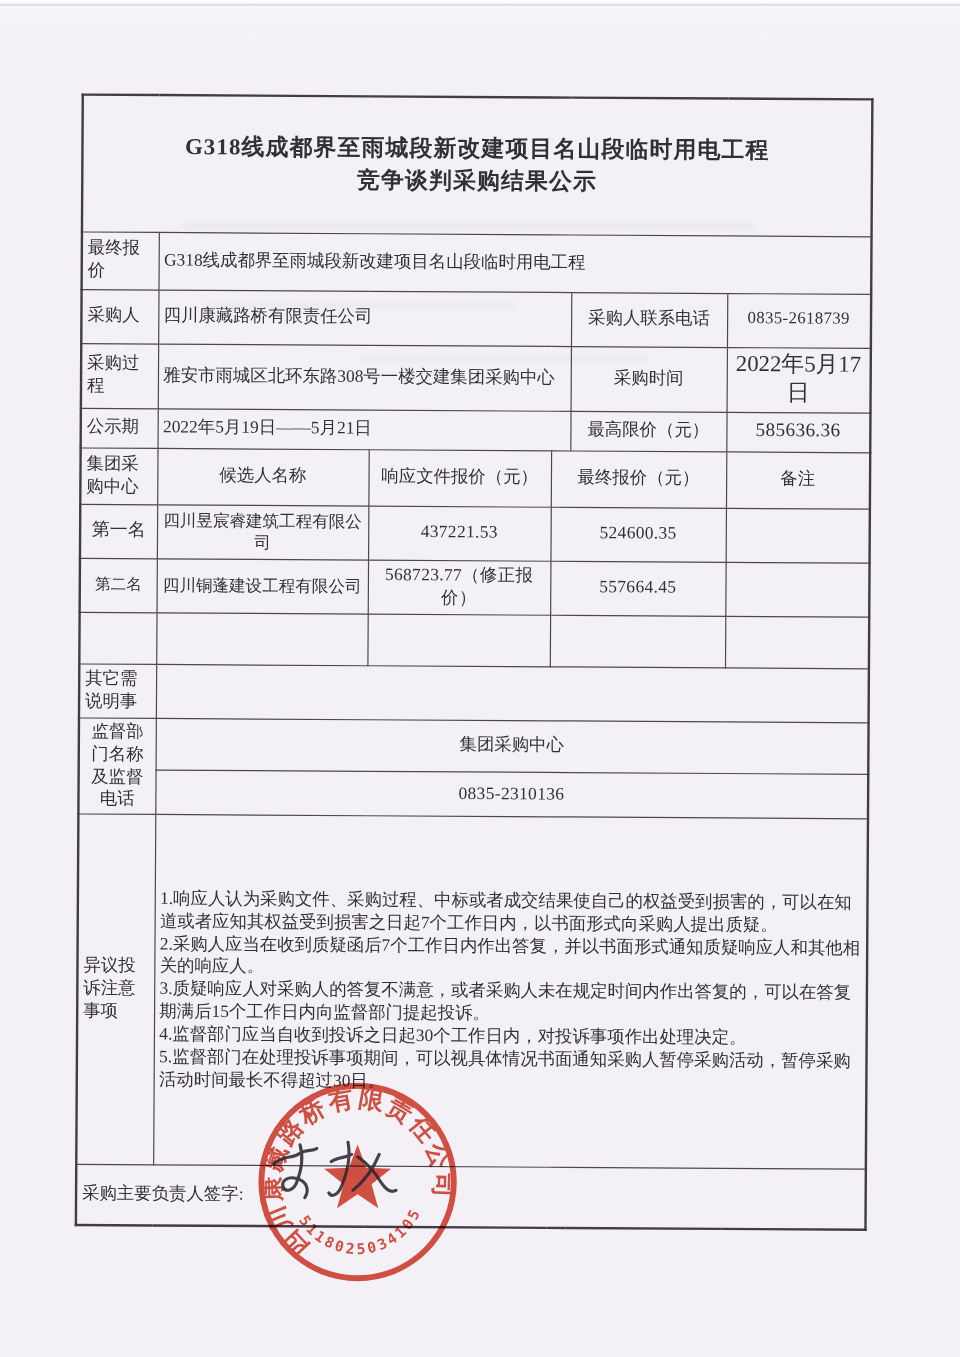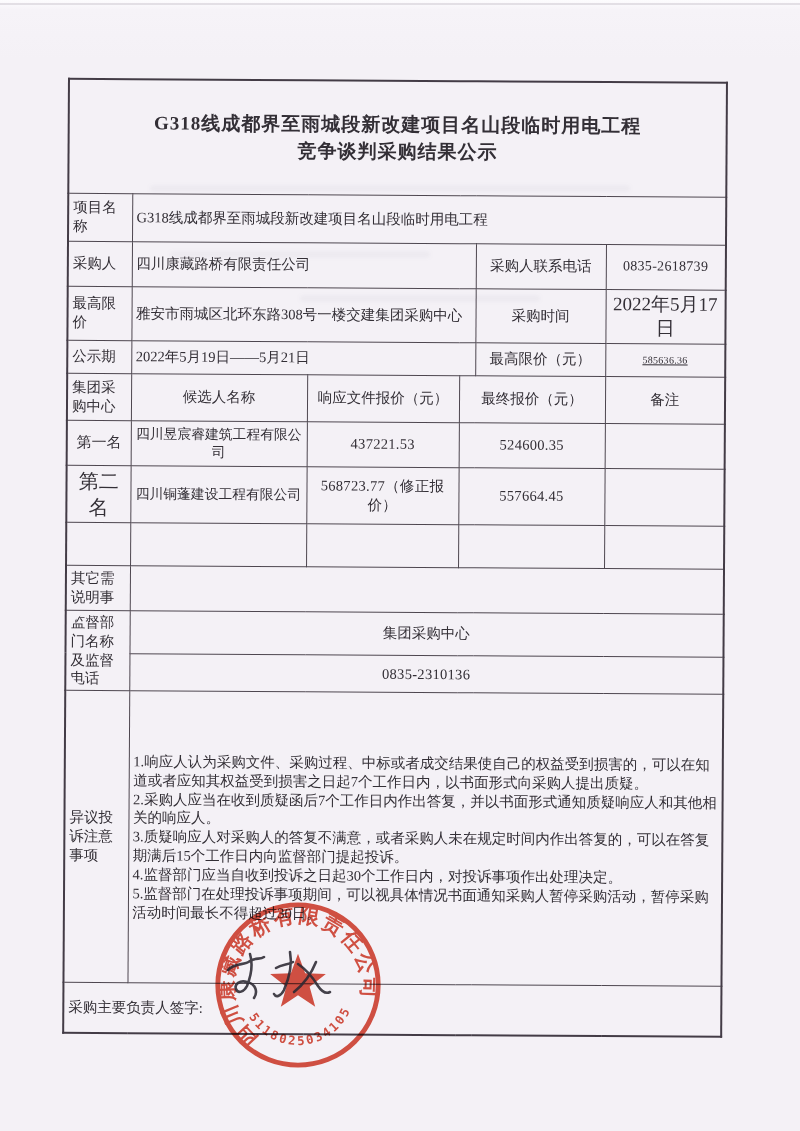--- a/index.html
+++ b/index.html
@@ -57,84 +57,84 @@
         <tr class="title-row" style="height:114px;">
       <td colspan="6">
         <div class="title-wrap">
           <div>G318线成都界至雨城段新改建项目名山段临时用电工程</div>
           <div>竞争谈判采购结果公示</div>
         </div>
       </td>
     </tr>
 
     <tr style="height:48px;">
-      <td class="label">项目名称</td>
+      <td class="label">最终报价</td>
       <td colspan="5" class="val-left">G318线成都界至雨城段新改建项目名山段临时用电工程</td>
     </tr>
 
     <tr style="height:45px;">
       <td class="label">采购人</td>
       <td colspan="3" class="val-left">四川康藏路桥有限责任公司</td>
       <td class="center">采购人联系电话</td>
       <td class="num" style="font-size:14px;">0835-2618739</td>
     </tr>
 
     <tr style="height:45px;">
-      <td class="label">最高限价</td>
+      <td class="label">采购过程</td>
       <td colspan="3" class="val-left">雅安市雨城区北环东路308号一楼交建集团采购中心</td>
       <td class="center">采购时间</td>
       <td class="center" style="font-size:19px;">2022年5月17日</td>
     </tr>
 
     <tr style="height:33px;">
       <td class="label">公示期</td>
       <td colspan="3" class="val-left">2022年5月19日——5月21日</td>
       <td class="center">最高限价（元）</td>
-      <td class="num" style="font-size:10px;text-decoration:underline;">585636.36</td>
+      <td class="num" style="font-size:16px;">585636.36</td>
     </tr>
 
     <tr style="height:47px;">
       <td class="label">集团采购中心</td>
       <td class="center">候选人名称</td>
       <td class="center">响应文件报价（元）</td>
       <td colspan="2" class="center">最终报价（元）</td>
       <td class="center">备注</td>
     </tr>
 
     <tr style="height:45px;">
       <td class="center" style="font-size:15px;">第一名</td>
       <td class="center" style="font-size:13.8px;">四川昱宸睿建筑工程有限公司</td>
       <td class="num">437221.53</td>
       <td colspan="2" class="num">524600.35</td>
       <td class="center"></td>
     </tr>
 
     <tr style="height:45px;">
-      <td class="center" style="font-size:20px;">第二名</td>
+      <td class="center" style="font-size:13px;">第二名</td>
       <td class="center" style="font-size:13.8px;">四川铜蓬建设工程有限公司</td>
       <td class="num">568723.77（修正报价）</td>
       <td colspan="2" class="num">557664.45</td>
       <td class="center"></td>
     </tr>
 
     <tr style="height:43px;">
       <td class="center"></td>
       <td class="center"></td>
       <td class="num"></td>
       <td colspan="2" class="num"></td>
       <td class="center"></td>
     </tr>
 
     <tr style="height:45px;">
       <td class="label">其它需说明事</td>
       <td colspan="5"></td>
     </tr>
 
     <tr style="height:40px;">
-      <td class="label" rowspan="2" style="padding-left:4px;border-radius:31px;">监督部门名称及监督电话</td>
+      <td class="label" rowspan="2" style="text-align:center;padding-left:4px;border-radius:31px;">监督部门名称及监督电话</td>
       <td colspan="5" class="center">集团采购中心</td>
     </tr>
     <tr style="height:35px;">
       <td colspan="5" class="num" style="font-size:14.5px;">0835-2310136</td>
     </tr>
 
     <tr style="height:292px;">
       <td class="label">异议投诉注意事项</td>
       <td colspan="5" class="objection-text">
         <div>1.响应人认为采购文件、采购过程、中标或者成交结果使自己的权益受到损害的，可以在知道或者应知其权益受到损害之日起7个工作日内，以书面形式向采购人提出质疑。</div>

